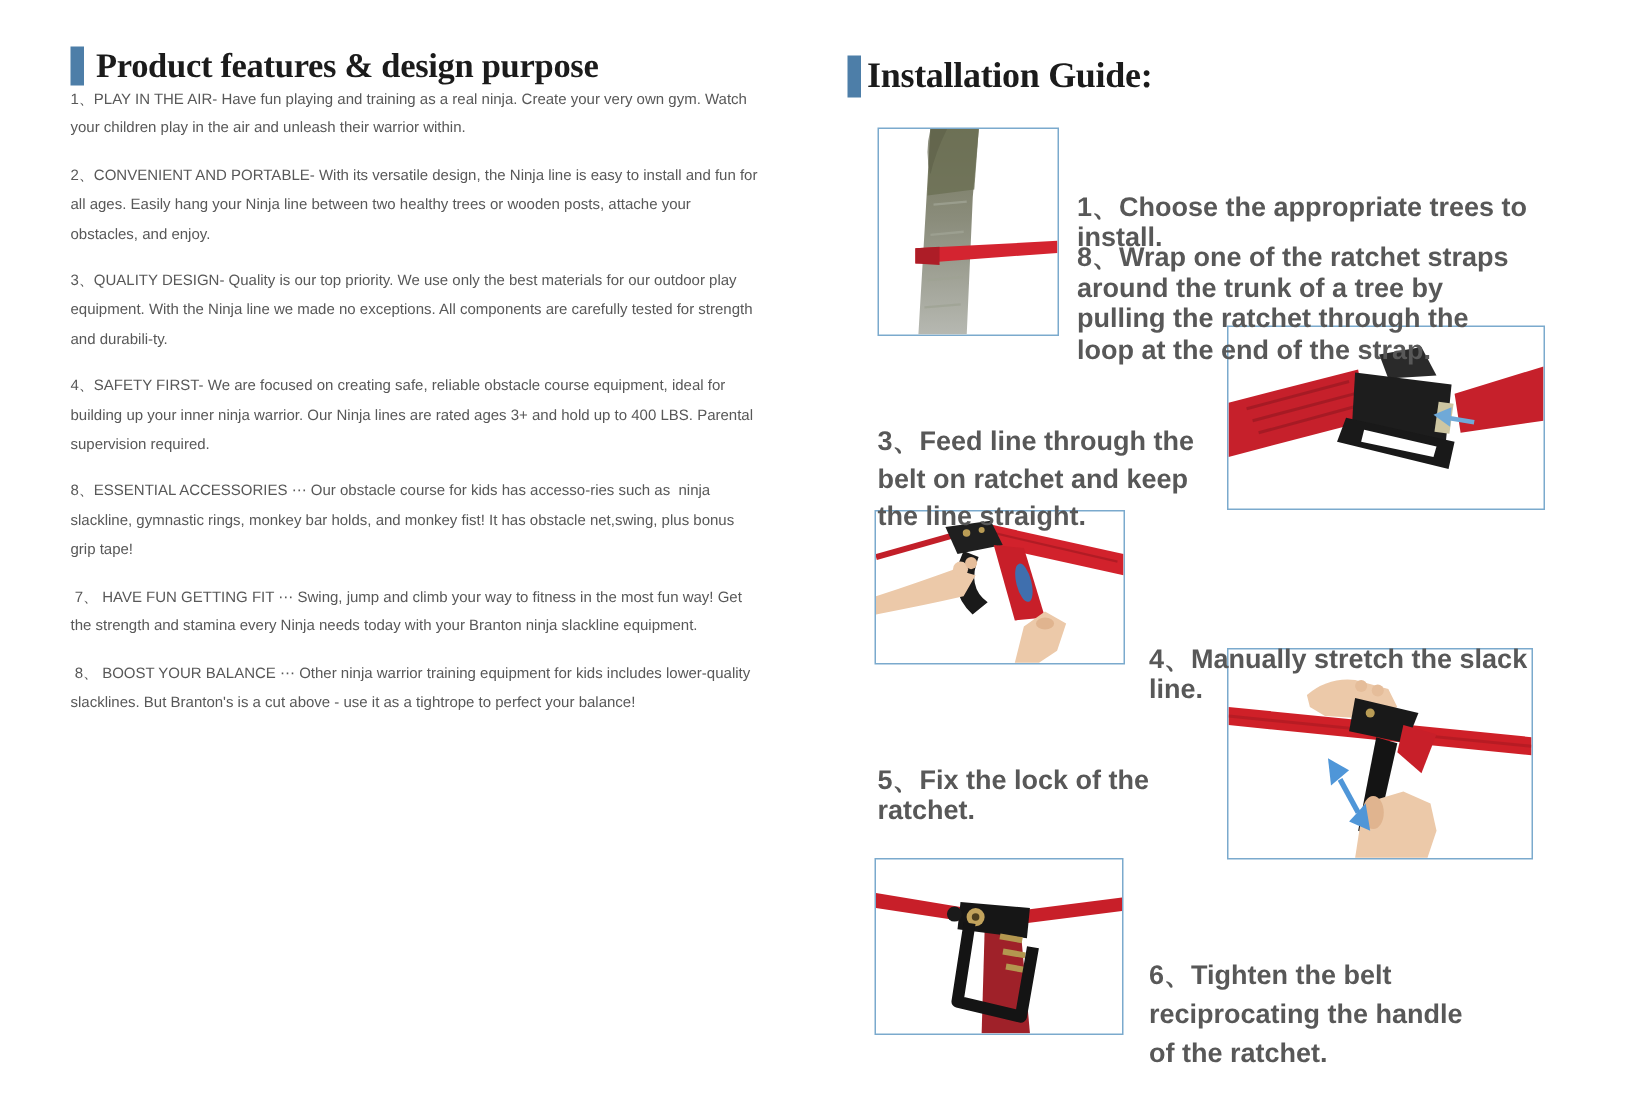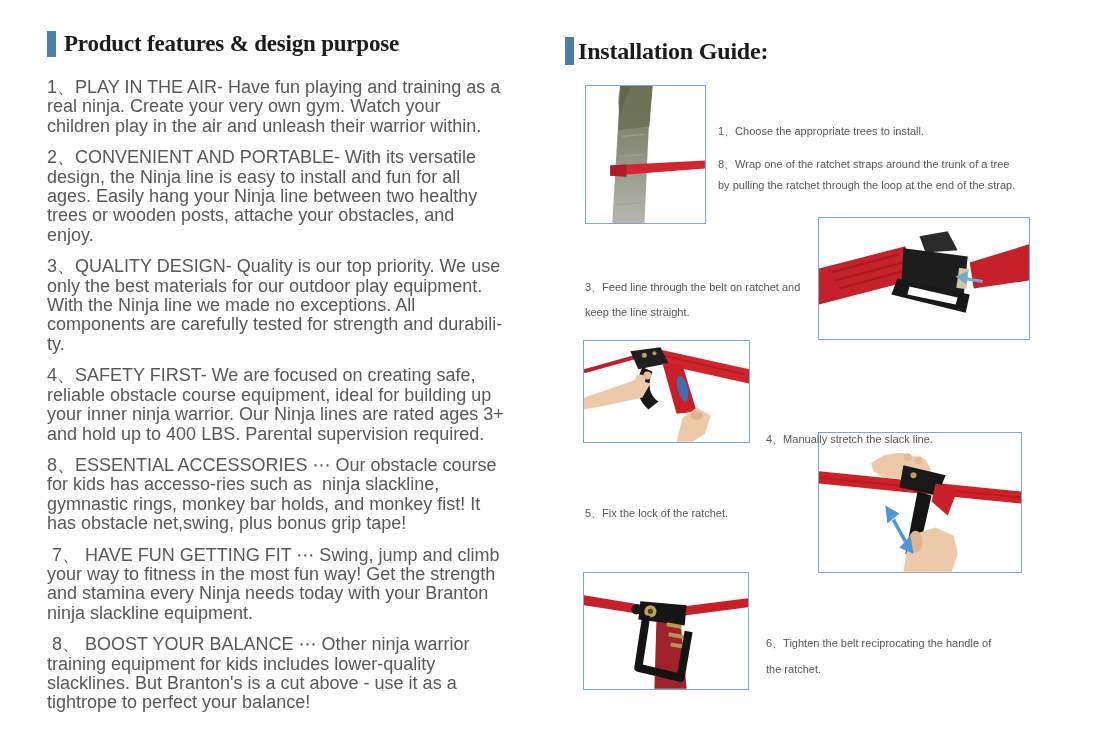--- a/index.html
+++ b/index.html
@@ -13,25 +13,25 @@
   
   .sec-header { display:flex; align-items:center; }
   .accent-bar { display:inline-block; width:9px; background:#4d7ea8; }
   .sec-title {
     font-family:"Liberation Serif", serif;
     font-weight:bold; color:#1b1b1b; margin:0; letter-spacing:-0.2px;
   }
 
   
   .col-left { position:absolute; left:47px; top:31px; width:458px; }
-  .col-left .sec-header { margin-bottom:21px; }
+  .col-left .sec-header { }
   .col-left .accent-bar { height:26px; margin-right:8px; }
   .col-left .sec-title { font-size:23px; }
   .feature {
-    font-size:18px; line-height:19.4px; color:#585858;
+    font-size:10px; line-height:19.4px; color:#585858;
     margin:0 0 12px 0; white-space:pre-wrap;
   }
 
   
   .r-header { position:absolute; left:565px; top:37px;justify-content:flex-end; }
   .r-header .accent-bar { height:28px; margin-right:4px; }
   .r-header .sec-title { font-size:24px; }
 
   
   .photo {
@@ -40,22 +40,22 @@
   }
   .photo svg { display:block; width:100%; height:100%; }
   #photo1 { left:585px; top:85px;  width:121px; height:139px; }
   #photo2 { left:818px; top:217px; width:212px; height:123px; }
   #photo3 { left:583px; top:340px; width:167px; height:103px; }
   #photo4 { left:818px; top:432px; width:204px; height:141px; }
   #photo5 { left:583px; top:572px; width:166px; height:118px; }
 
   
   .step {
-    position:absolute; color:#585858; font-size:11px;
-    line-height:20px; white-space:pre-wrap;
+    position:absolute; color:#585858; font-size:18px;
+    line-height:20px; white-space:pre-wrap;font-weight:bold;
   }
   #step1 { left:718px; top:110px; width:312px; }
   #step2 { left:718px; top:143px; width:302px; line-height:20.5px; }
   #step3 { left:585px; top:264px; width:230px; line-height:25px; }
   #step4 { left:766px; top:385px; width:262px;margin-top:44px; }
   #step5 { left:585px; top:492px; width:230px; }
   #step6 { left:766px; top:619px; width:228px; line-height:26px; }
 </style>
 </head>
 <body>

